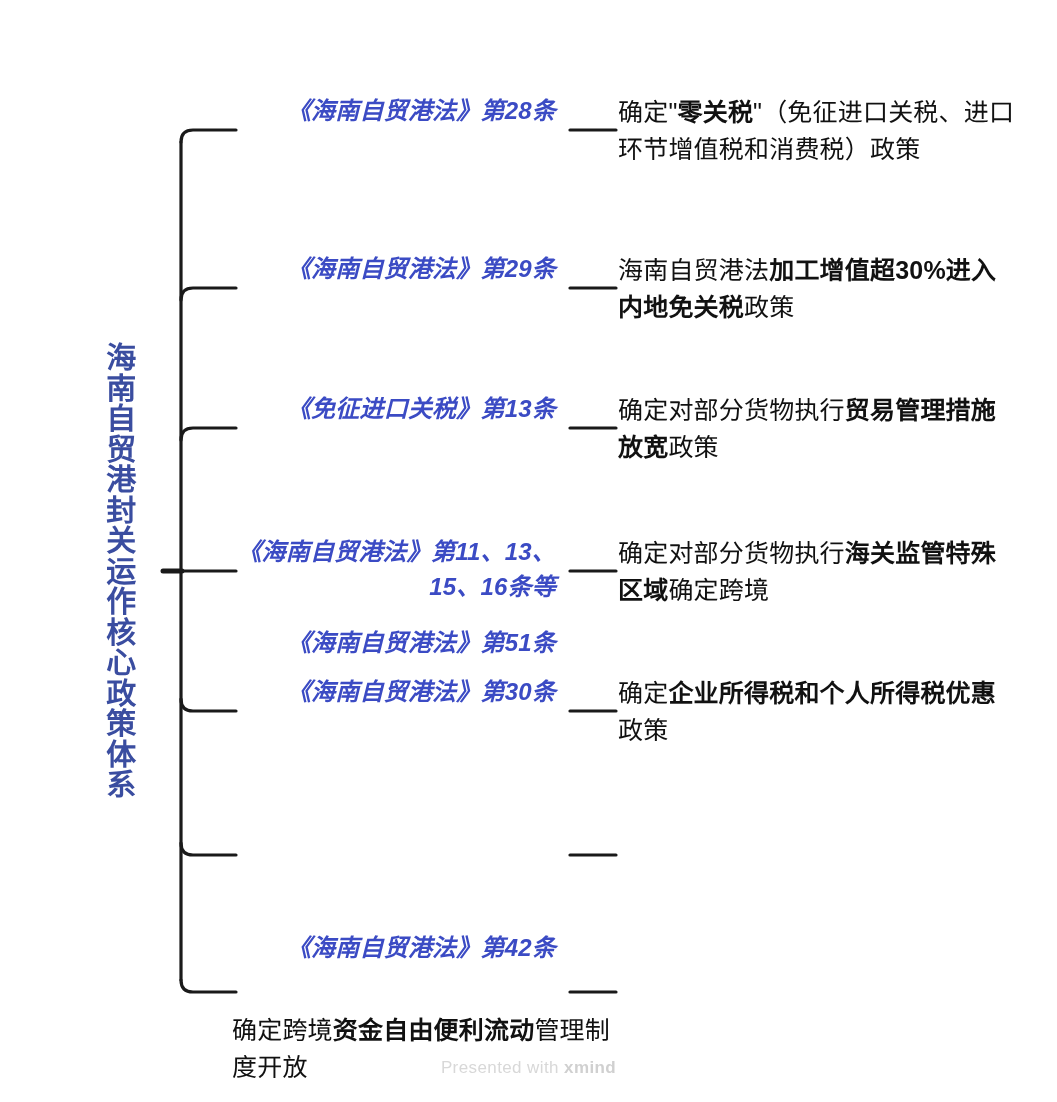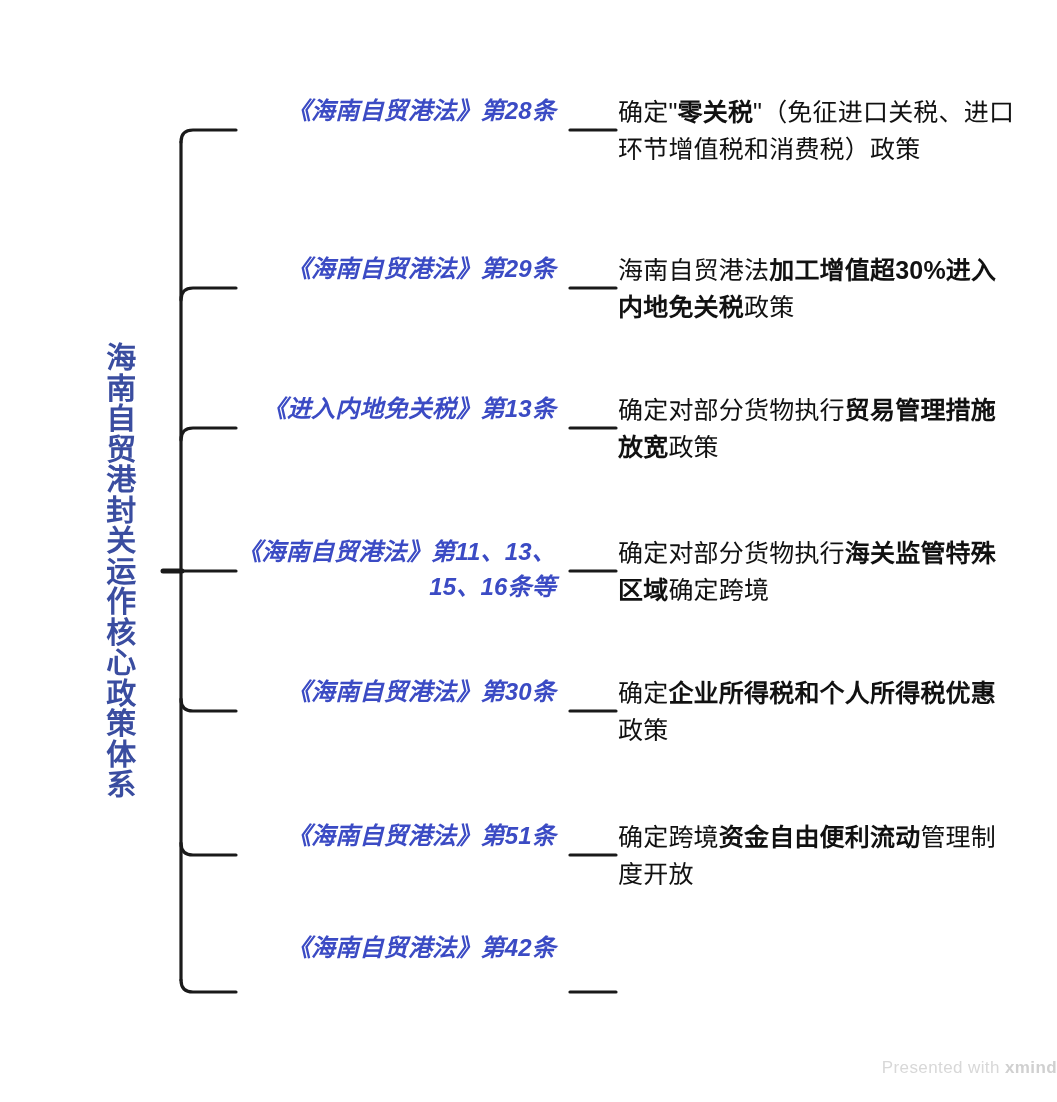--- a/index.html
+++ b/index.html
@@ -94,34 +94,34 @@
   .branch-desc b {
     font-weight: 700;
   }
 
   
   .row-0 { top: 130px; }
   .row-1 { top: 288px; }
   .row-2 { top: 428px; }
   .row-3 { top: 571px; }
   .row-4 { top: 711px; }
-  .row-5 { top: 855px; }
+  .row-5 { top: 855px; flex-direction: column; }
   .row-6 { top: 948px; }
 
   .branch {
     transform: translateY(-50%);
   }
 
   
   .watermark {
     position: absolute;
     left: 0;
     right: 0;
     top: 1058px;
-    text-align: right;
+    text-align: center;
     font-size: 17px;
     color: #d8d8d8;
     letter-spacing: 0.4px;
     user-select: none;
   }
   .watermark b {
     font-weight: 700;
     color: #d0d0d0;
   }
 </style>
@@ -171,21 +171,21 @@
     <div class="branch-desc"><span>确定"</span><b>零关税</b><span>"（免征进口关税、进口环节增值税和消费税）政策</span></div>
   </div>
 
   <div class="branch row-1">
     <div class="branch-title">《海南自贸港法》第29条</div>
     <div class="branch-gap"></div>
     <div class="branch-desc"><span>海南自贸港法</span><b>加工增值超30%进入内地免关税</b><span>政策</span></div>
   </div>
 
   <div class="branch row-2">
-    <div class="branch-title">《进入内地免关税》第13条</div>
+    <div class="branch-title">《免征进口关税》第13条</div>
     <div class="branch-gap"></div>
     <div class="branch-desc"><span>确定对部分货物执行</span><b>贸易管理措施放宽</b><span>政策</span></div>
   </div>
 
   <div class="branch row-3">
     <div class="branch-title">《海南自贸港法》第11、13、15、16条等</div>
     <div class="branch-gap"></div>
     <div class="branch-desc"><span>确定对部分货物执行</span><b>海关监管特殊区域</b><span>确定跨境</span></div>
   </div>
 

